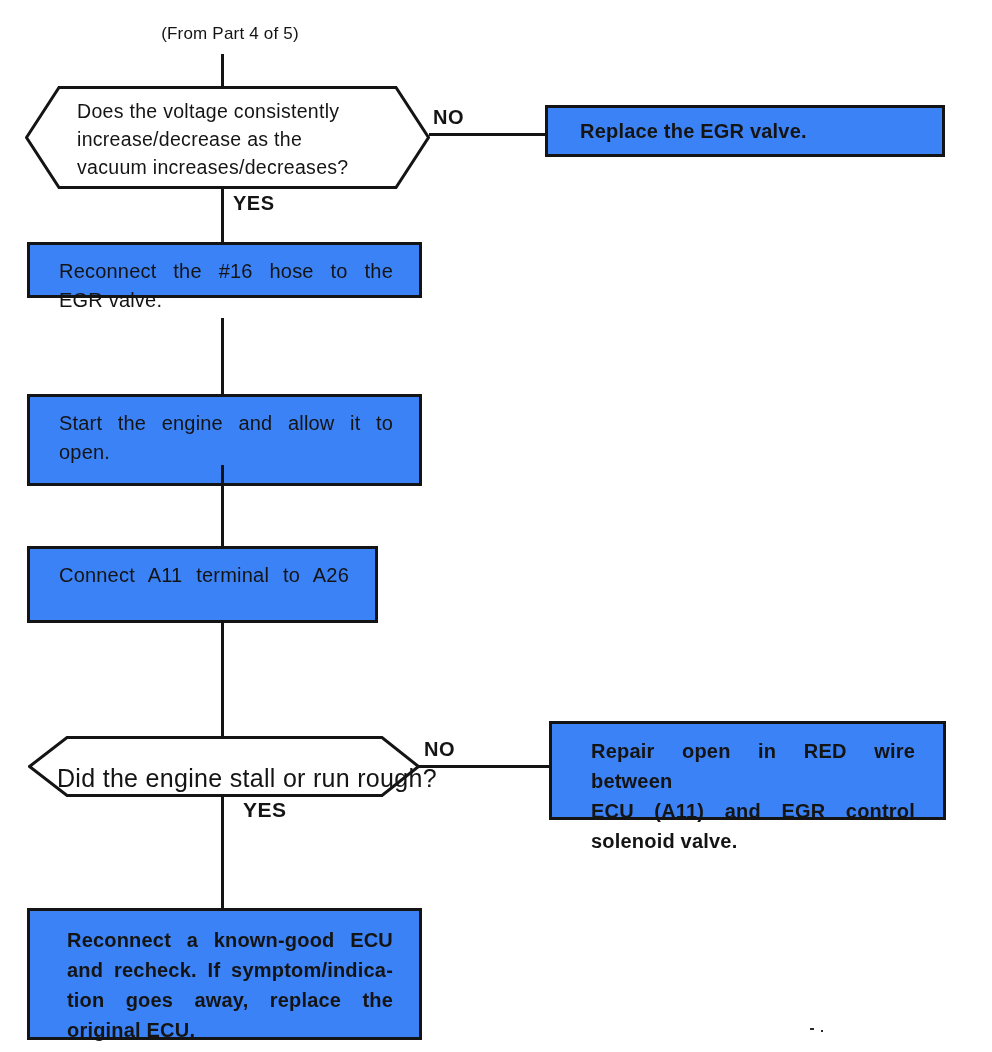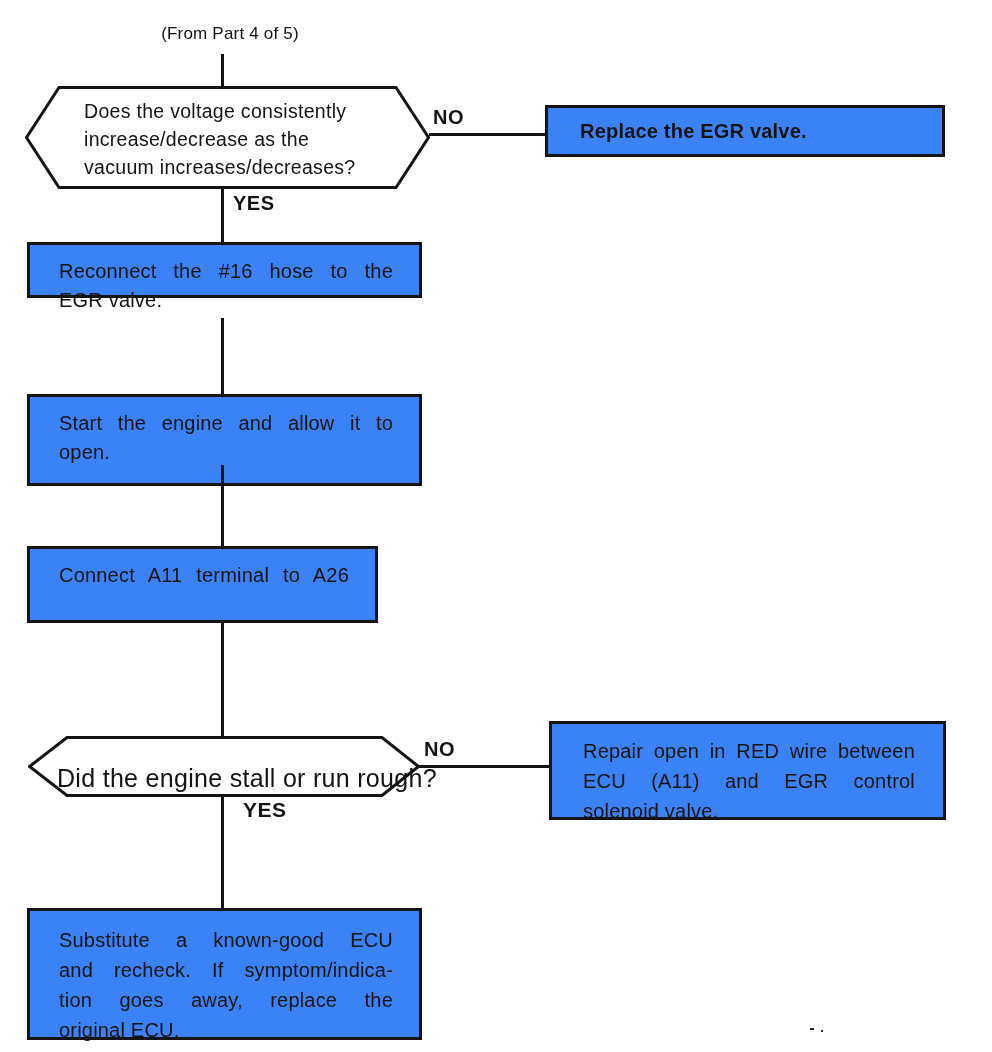--- a/index.html
+++ b/index.html
@@ -23,32 +23,32 @@
   
   .box {
     position: absolute;
     background: #3b82f6;
     border: 3px solid #141414;
     font-size: 20px;
     line-height: 29px;
     letter-spacing: 0.2px;
   }
   .box .pad { padding: 12px 26px 0 29px; }
-  .box.bold { font-weight: normal; }
+  .box.bold { font-weight: bold; padding-left: 8px; }
   .box.center-one {
     display: flex;
     align-items: center;
     padding-left: 32px;
     font-weight: bold;
   }
 
   
   .jline { display: block; text-align: justify; text-align-last: justify; }
   .jline.last { text-align-last: left; }
-  .pline { display: block; margin-left: 7px; }
+  .pline { display: block; }
 
   
   .hex { position: absolute; }
   .hex svg { position: absolute; left: 0; top: 0; display: block; }
   .hex .hex-text {
     position: absolute;
     font-size: 19.5px;
     line-height: 28px;
     letter-spacing: 0.3px;
     white-space: nowrap;
@@ -160,21 +160,21 @@
       <span class="jline">ECU (A11) and EGR control</span>
       <span class="jline last">solenoid valve.</span>
     </div>
   </div>
 
   <div class="branch" style="left:243px; top:798px; font-size:21px;">YES</div>
   <div class="vline" style="left:221px; top:797px; height:111px;"></div>
 
   <div class="box bold" style="left:27px; top:908px; width:395px; height:132px; line-height:30px;">
     <div class="pad" style="padding-top:14px;">
-      <span class="jline">Substitute a known-good ECU</span>
+      <span class="jline">Reconnect a known-good ECU</span>
       <span class="jline">and recheck. If symptom/indica-</span>
       <span class="jline">tion goes away, replace the</span>
       <span class="jline last">original ECU.</span>
     </div>
   </div>
 
   <div class="artifact"></div>
 
 </div>
 

